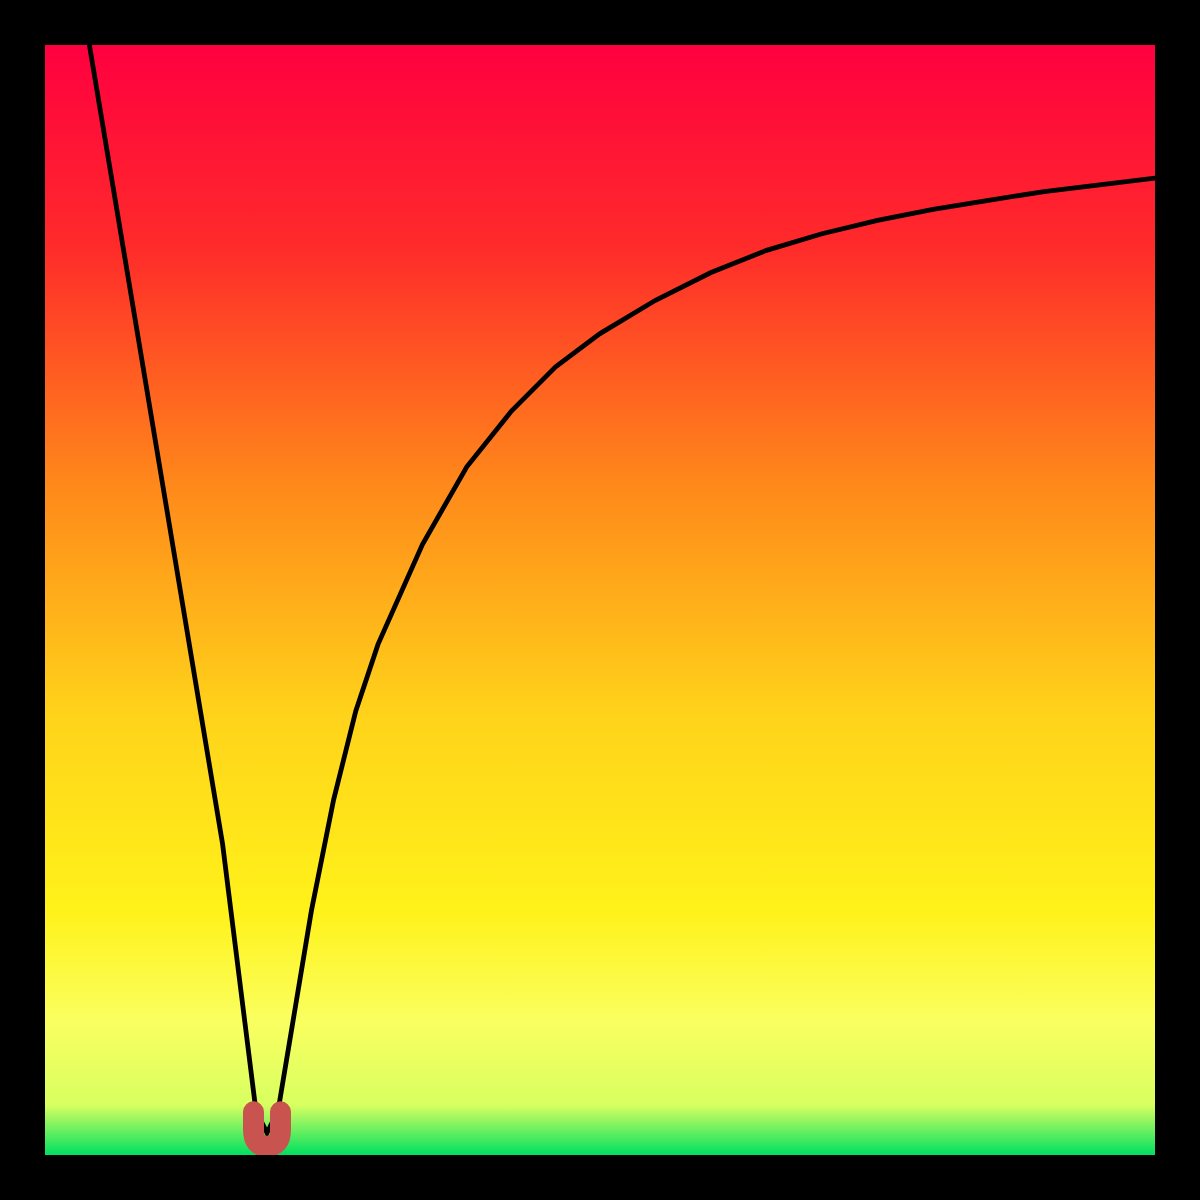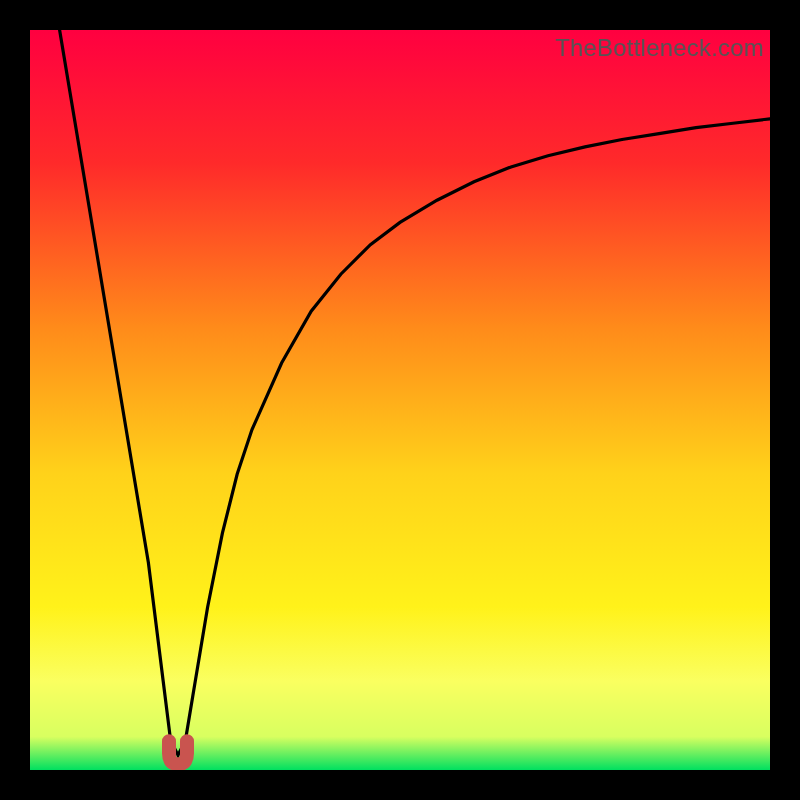--- a/index.html
+++ b/index.html
@@ -54,14 +54,13 @@
           <stop offset="78%" stop-color="#fff21a"></stop>
           <stop offset="88%" stop-color="#faff60"></stop>
           <stop offset="95.5%" stop-color="#d8ff60"></stop>
           <stop offset="100%" stop-color="#00e060"></stop>
         </linearGradient>
     </defs>
     <rect id="bg-rect" x="0" y="0" width="740" height="740" fill="url(#bg-grad)"></rect>
     <path id="curve-path" fill="none" stroke="#000" stroke-width="3.2" stroke-linecap="round" d="M29.60 0.00 L44.40 88.80 L59.20 177.60 L74.00 266.40 L88.80 355.20 L103.60 444.00 L118.40 532.80 L133.20 651.20 L140.60 710.40 L148.00 725.20 L155.40 710.40 L162.80 666.00 L177.60 577.20 L192.40 503.20 L207.20 444.00 L222.00 399.60 L251.60 333.00 L281.20 281.20 L310.80 244.20 L340.40 214.60 L370.00 192.40 L407.00 170.20 L444.00 151.70 L481.00 136.90 L518.00 125.80 L555.00 116.92 L592.00 109.52 L629.00 103.60 L666.00 97.68 L703.00 93.24 L740.00 88.80 "></path>
     <path id="marker-path" fill="none" stroke-linecap="round" stroke-linejoin="round" d="M 139 711.2 L 139 723.2 Q 139 734.2 148 734.2 Q 157 734.2 157 723.2 L 157 711.2" stroke="#c9544f" stroke-width="14"></path>
   </svg>
-  <div class="watermark">TheBottleneck.com</div>
 </div>
 
 </body></html>

